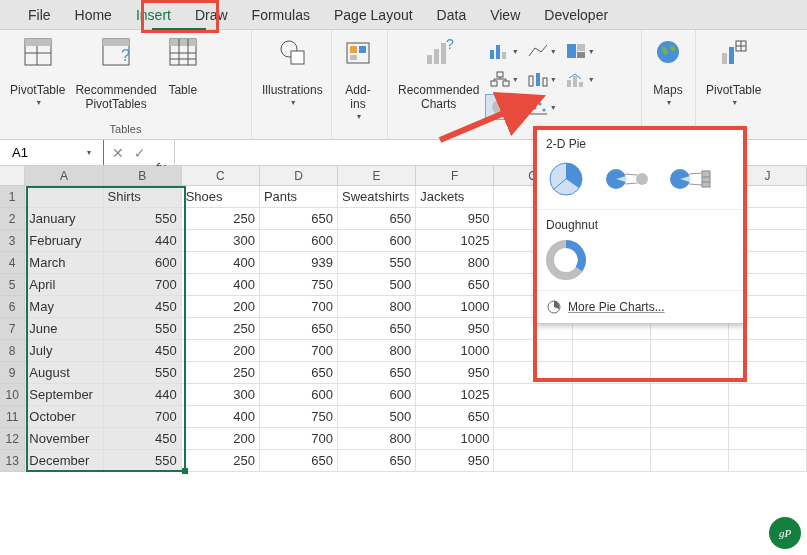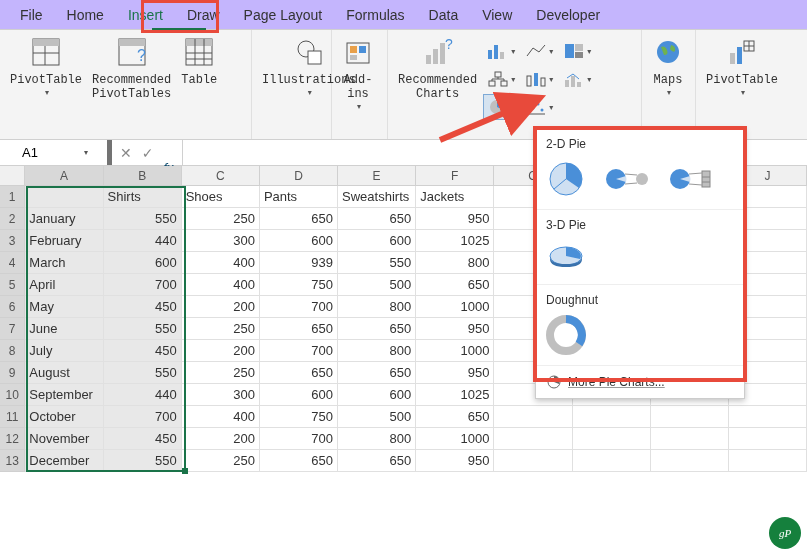--- a/index.html
+++ b/index.html
@@ -1,41 +1,41 @@
 <!DOCTYPE html>
 <html><head>
 <meta charset="utf-8">
 <style>
 * { box-sizing: border-box; margin: 0; padding: 0; font-family: "Segoe UI", sans-serif; }
 body { background: #fff; width: 807px; height: 555px; overflow: hidden; position: relative; font-size: 13px; color: #333; }
 
 
-.tabs { display: flex; height: 30px; border-bottom: 1px solid #d0d0d0; background: #c4b5fd; padding-left: 8px; align-items: flex-end; }
+.tabs { display: flex; height: 30px; border-bottom: 1px solid #d0d0d0; background: #e5e5e5; padding-left: 16px; align-items: flex-end; }
 .tab { padding: 5px 12px 6px; cursor: pointer; color: #333; font-size: 14px; }
 .tab.active { color: #1a7349; font-weight: 400; }
 .tab-highlight { position: absolute; top: 0; left: 141px; width: 78px; height: 33px; border: 3px solid #e84a3b; z-index: 50; pointer-events: none; }
 .tab-underline { position: absolute; top: 28px; left: 152px; width: 54px; height: 3px; background: #1a7349; z-index: 40; }
 
 
 .ribbon { height: 110px; background: #f4f4f4; border-bottom: 1px solid #d0d0d0; display: flex; }
 .group { border-right: 1px solid #e0e0e0; display: flex; flex-direction: column; justify-content: space-between; padding: 4px 6px 2px; }
 .group-row { display: flex; gap: 2px; align-items: flex-start; flex: 1; }
 .group-label { text-align: center; font-size: 11px; color: #555; padding-bottom: 2px; }
 .rbtn { display: flex; flex-direction: column; align-items: center; justify-content: flex-start; padding: 2px 4px; cursor: pointer; text-align: center; }
-.rbtn-label { font-size: 12px; line-height: 1.15; margin-top: 6px; font-family: Liberation Mono, monospace; }
+.rbtn-label { font-size: 12px; line-height: 1.15; margin-top: 16px; }
 .rbtn-icon { width: 32px; height: 32px; display: flex; align-items: center; justify-content: center; }
 .dd-arrow { font-size: 8px; color: #555; margin-left: 2px; }
 
 
 .chart-grid { display: grid; grid-template-columns: repeat(3, 36px); grid-auto-rows: 26px; gap: 2px; }
 .minibtn { display:flex; align-items:center; justify-content:center; cursor:pointer; border:1px solid transparent; }
 
 
 .fbar { height: 26px; border-bottom: 1px solid #d0d0d0; display: flex; align-items: center; }
-.namebox { width: 112px; border-right: 5px solid #737373; height: 100%; display: flex; align-items: center; padding: 0 22px; justify-content: space-between; background:#fff; }
+.namebox { width: 104px; border-right: 1px solid #737373; height: 100%; display: flex; align-items: center; padding: 0 12px; justify-content: space-between; background:#fff; }
 .namebox input { border:none; width:60px; font-size:13px; outline:none; }
 .fx-area { display:flex; align-items:center; padding:0 8px; gap:10px; color:#888; }
 .fx-area .fx { font-style: italic; color:#0c4a6e;margin-top:29px; }
 
 
 .sheet { position: relative; }
 .colheads { display:flex; height:20px; background:#f0f0f0; }
 .rowhead { width:26px; text-align:center; font-size:12px; color:#555; background:#f0f0f0; border-right:1px solid #d0d0d0; border-bottom:1px solid #d0d0d0; display:flex; align-items:center; justify-content:center; }
 .colhead { width:80px; border-right:1px solid #d0d0d0; border-bottom:1px solid #d0d0d0; text-align:center; font-size:12px; color:#555; display:flex; align-items:center; justify-content:center; }
 .colhead.selected, .rowhead.selected { background:#d8d8d8; }
@@ -67,22 +67,22 @@
 svg { display:block; }
 </style>
 </head>
 <body>
 
 <div class="tabs" id="tabs-container">
     <div class="tab">File</div>
     <div class="tab">Home</div>
     <div class="tab active">Insert</div>
     <div class="tab">Draw</div>
+    <div class="tab">Formulas</div>
     <div class="tab">Page Layout</div>
-    <div class="tab">Formulas</div>
     <div class="tab">Data</div>
     <div class="tab">View</div>
     <div class="tab">Developer</div>
   </div>
 <div class="tab-highlight"></div>
 <div class="tab-underline"></div>
 
 <div class="ribbon">
   <div class="group" style="width:252px">
     <div class="group-row">
@@ -116,20 +116,21 @@
               <rect x="2" y="2" width="26" height="7" fill="#bfbfbf"></rect>
               <line x1="2" y1="16" x2="28" y2="16" stroke="#555"></line>
               <line x1="2" y1="22" x2="28" y2="22" stroke="#555"></line>
               <line x1="11" y1="2" x2="11" y2="28" stroke="#555"></line>
               <line x1="20" y1="2" x2="20" y2="28" stroke="#555"></line>
             </svg>
         </div>
         <div class="rbtn-label">Table</div>
       </div>
     </div>
+    <div class="group-label">Tables</div>
   </div>
 
   <div class="group" style="width:80px">
     <div class="group-row">
       <div class="rbtn">
         <div class="rbtn-icon">
           <svg width="30" height="30">
               <circle cx="12" cy="12" r="8" fill="none" stroke="#555"></circle>
               <rect x="14" y="14" width="13" height="13" fill="#fff" stroke="#555"></rect>
             </svg>
@@ -516,32 +517,20 @@
             <rect x="34" y="10" width="8" height="16" fill="#bfbfbf" stroke="#888"></rect>
             <line x1="34" y1="16" x2="42" y2="16" stroke="#888"></line>
             <line x1="34" y1="21" x2="42" y2="21" stroke="#888"></line>
             <line x1="21" y1="13" x2="34" y2="12" stroke="#999"></line>
             <line x1="21" y1="23" x2="34" y2="24" stroke="#999"></line>
           </svg>
         </div>
     </div>
   </div>
   <div class="pop-group">
-    <div class="pop-title">3-D Pie</div>
-    <div class="pop-row">
-      <div>
-          <svg width="40" height="34">
-            <ellipse cx="20" cy="16" rx="16" ry="9" fill="#cfe0f2" stroke="#4a8fd8"></ellipse>
-            <path d="M20 16 L20 7 A16 9 0 0 1 34 19 Z" fill="#4a8fd8"></path>
-            <path d="M4 16 Q4 24 20 24 Q36 24 36 16 L36 19 Q36 27 20 27 Q4 27 4 19 Z" fill="#3a72ad"></path>
-          </svg>
-        </div>
-    </div>
-  </div>
-  <div class="pop-group">
     <div class="pop-title">Doughnut</div>
     <div class="pop-row">
       <div>
           <svg width="40" height="40">
             <circle cx="20" cy="20" r="16" fill="none" stroke="#bfbfbf" stroke-width="8"></circle>
             <path d="M20 4 A16 16 0 0 1 33 29" fill="none" stroke="#4a8fd8" stroke-width="8"></path>
           </svg>
         </div>
     </div>
   </div>

